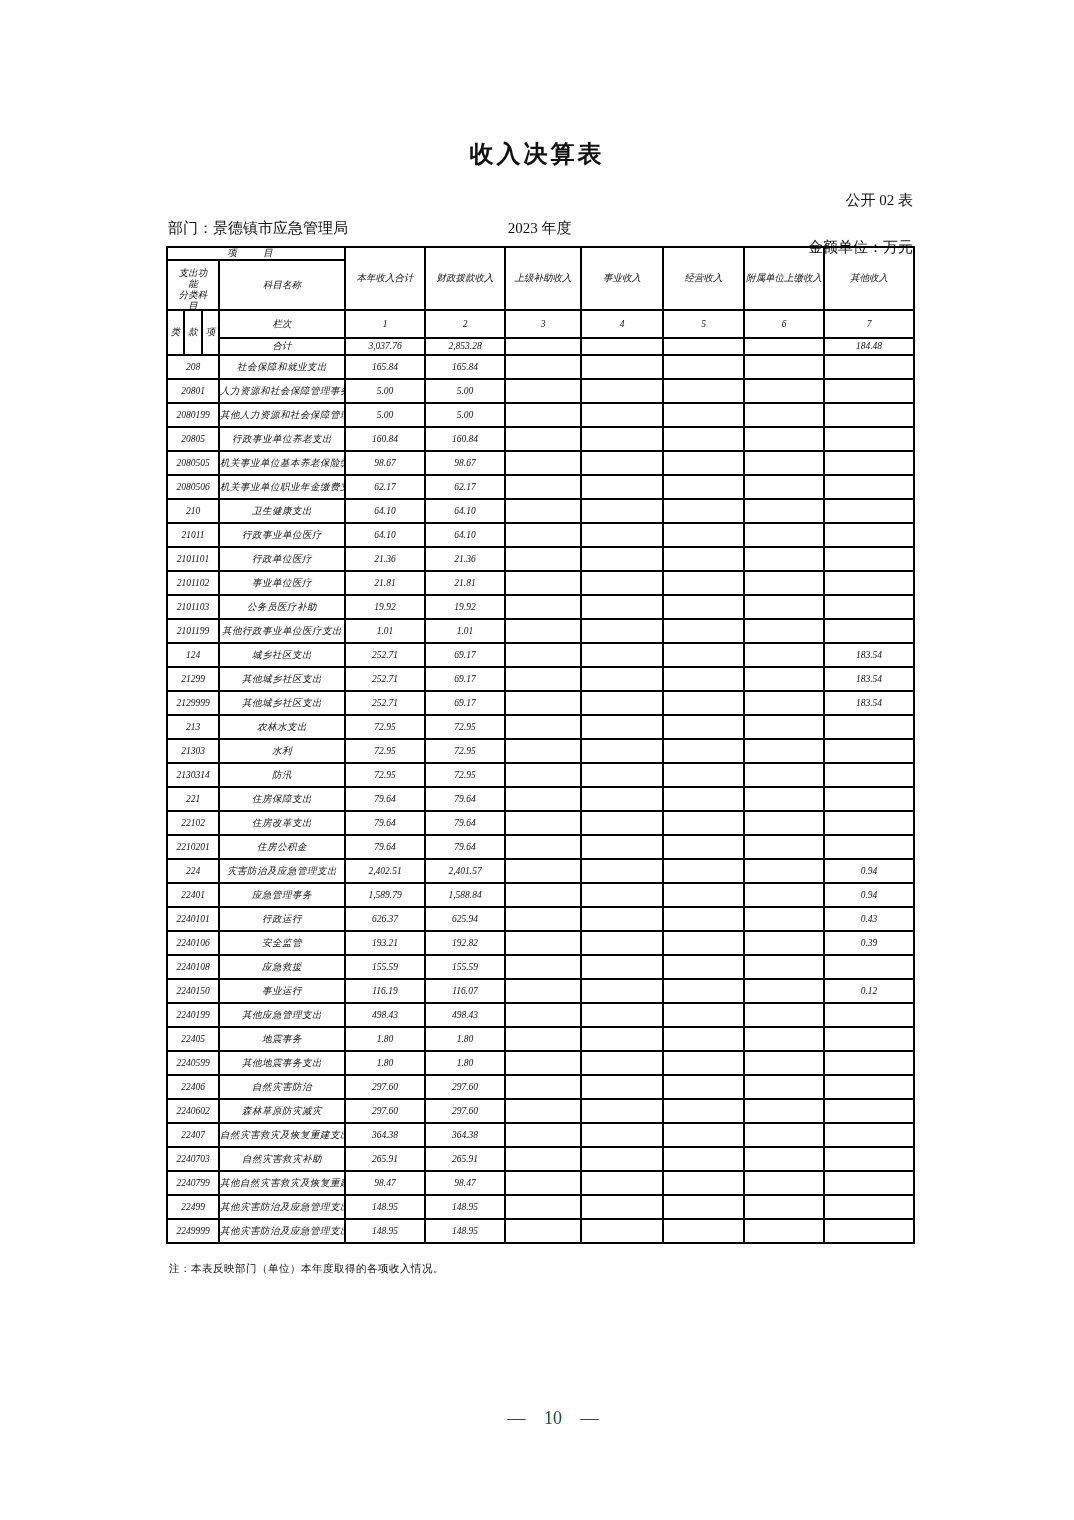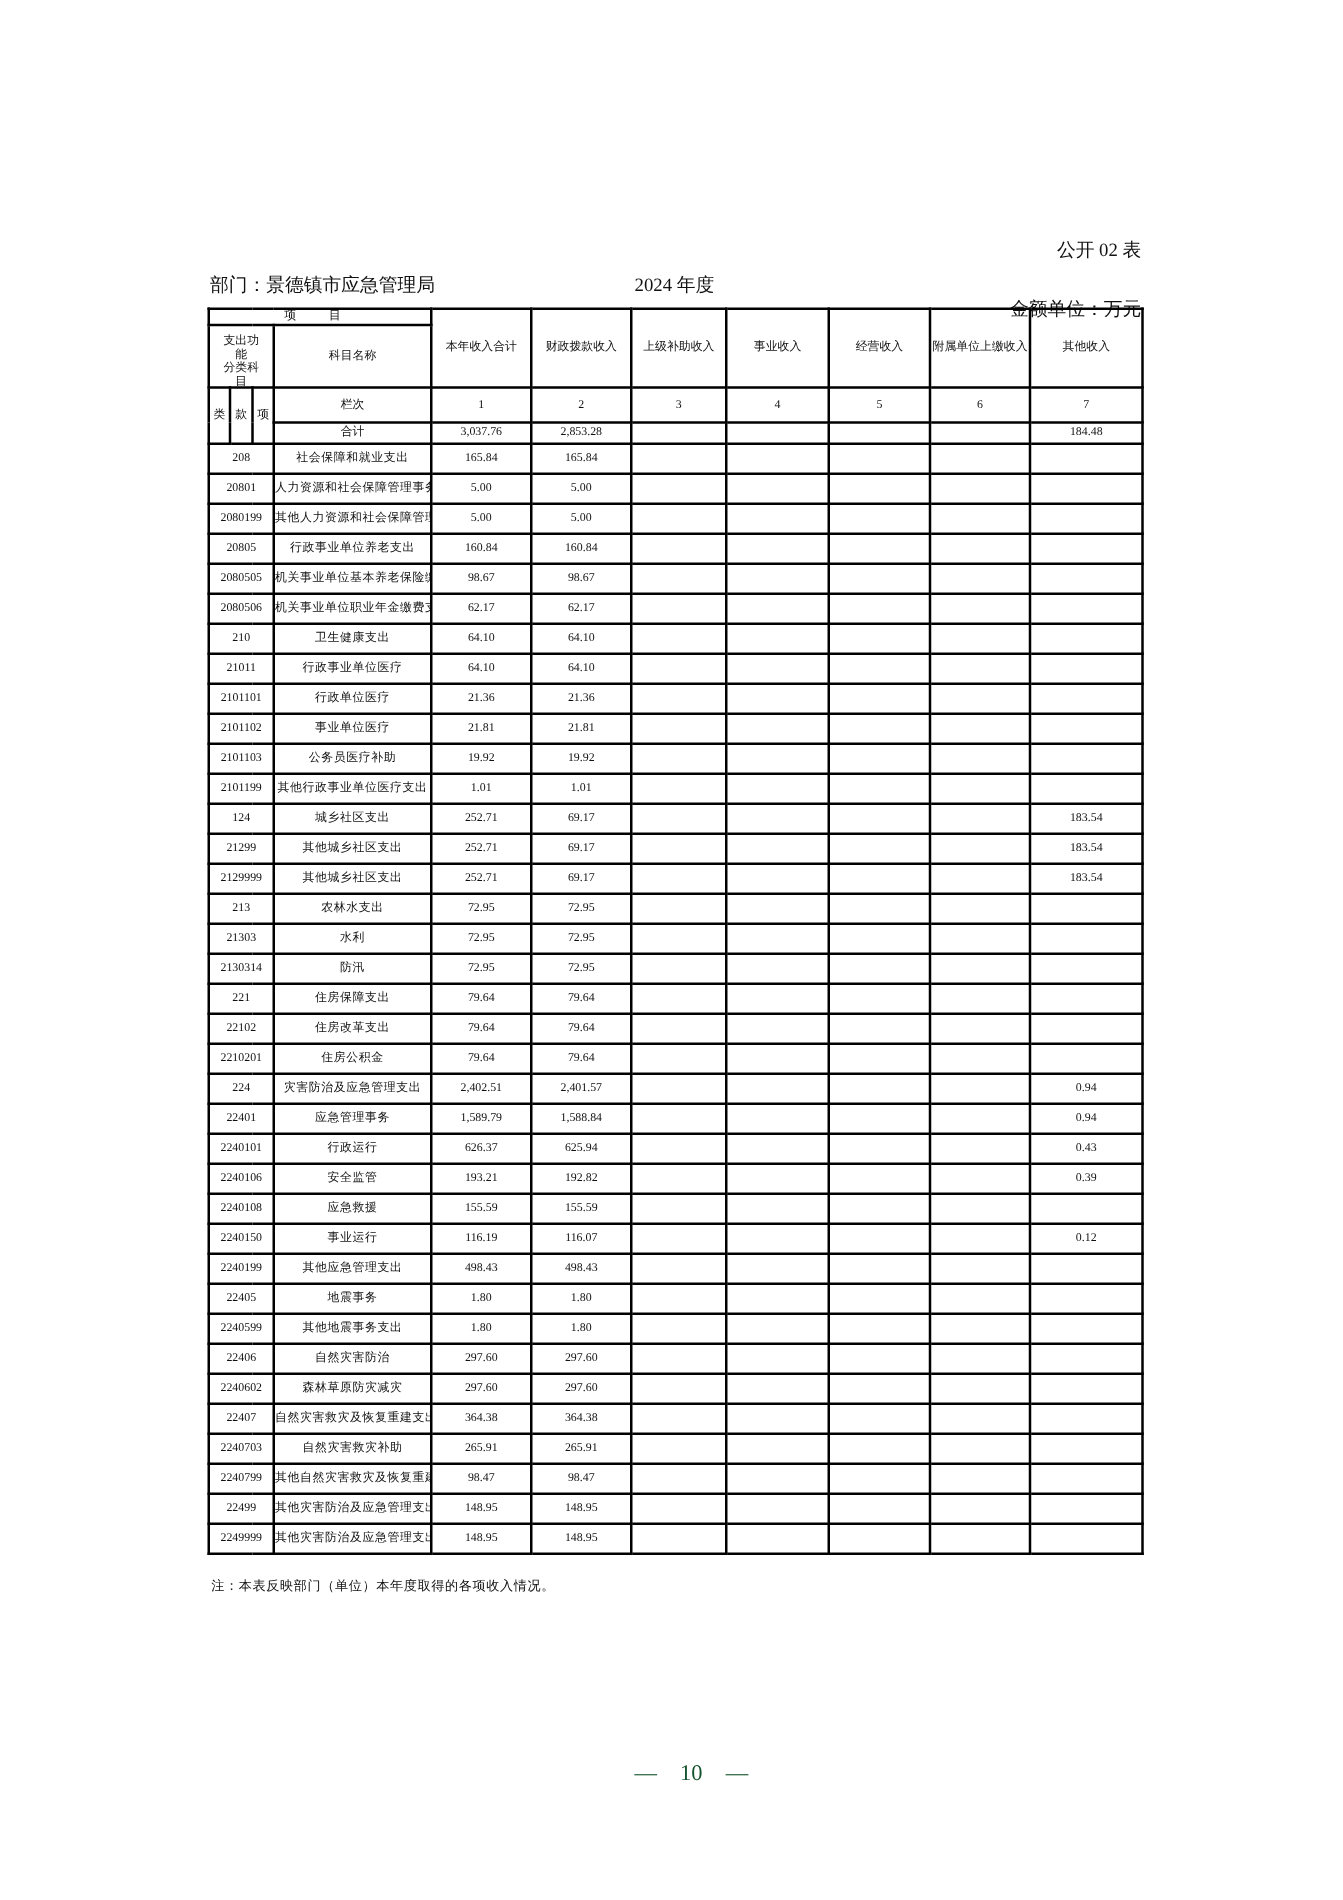--- a/index.html
+++ b/index.html
@@ -36,20 +36,21 @@
   .meta-dept { position: absolute; left: 2px; top: 0; }
   .meta-year { position: absolute; left: 0; top: 0; width: 100%; text-align: center; }
   .meta-unit { position: absolute; right: 0; top: 0; margin-top: 19px; }
 
   table.income {
     position: absolute;
     top: 246px; left: 166px;
     width: 747px;
     border-collapse: collapse;
     table-layout: fixed;
+    font-style: italic;
   }
   table.income th, table.income td {
     border: 2px solid #000;
     font-weight: normal;
     font-size: 9.5px;
     line-height: 1.15;
     overflow: hidden;
     vertical-align: middle;
     text-align: center;
     padding: 0;
@@ -85,26 +86,27 @@
     color: #14532d;
     word-spacing: 14px;
     margin-left: 16px;
   }
 </style>
 </head>
 <body>
 
 <div class="page">
 
+  <div class="doc-title">收入决算表</div>
 
   <div class="table-tag">公开 02 表</div>
 
   <div class="meta-row">
     <span class="meta-dept">部门：景德镇市应急管理局</span>
-    <span class="meta-year">2024 年度</span>
+    <span class="meta-year">2023 年度</span>
     <span class="meta-unit">金额单位：万元</span>
   </div>
 
   <table class="income">
     <colgroup>
       <col style="width:17px">
         <col style="width:18px">
         <col style="width:17px">
       <col style="width:126px">
       <col style="width:80px">

